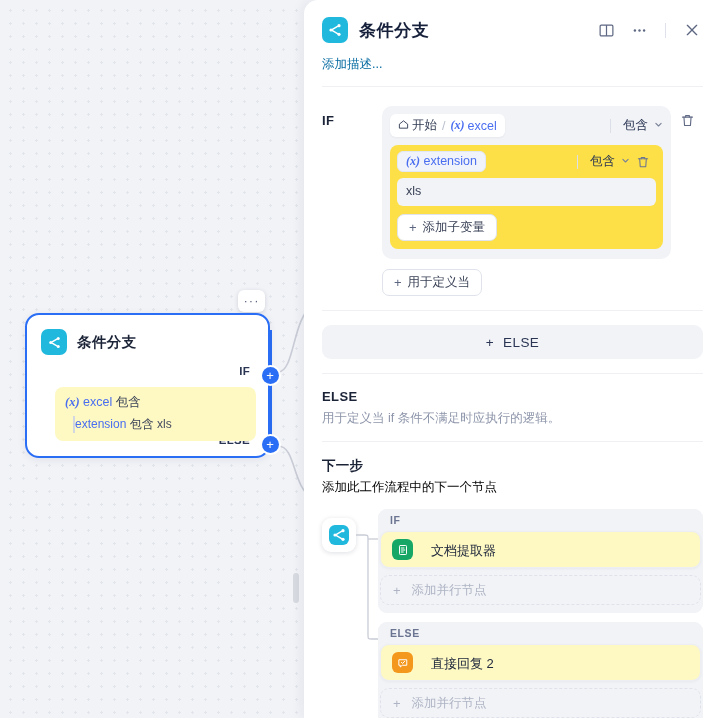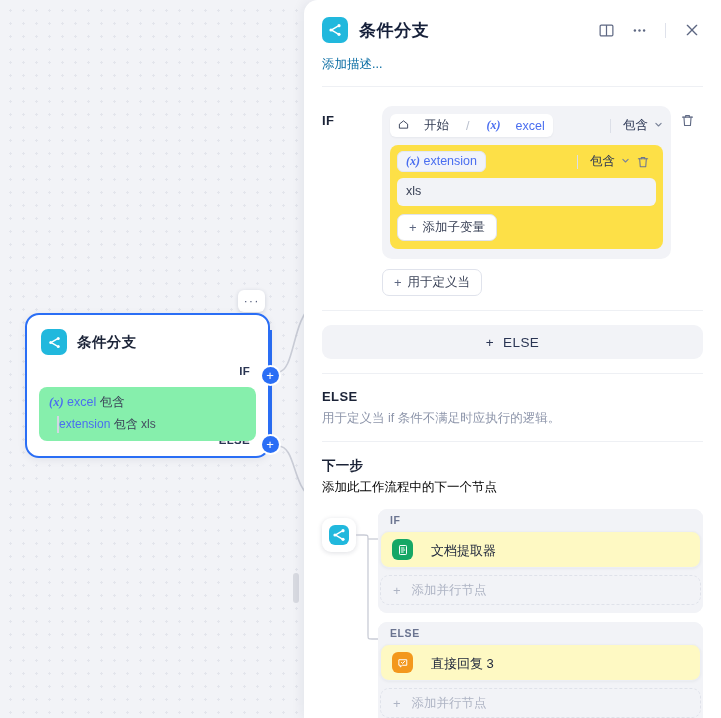--- a/index.html
+++ b/index.html
@@ -53,22 +53,22 @@
     position: absolute; width: 17px; height: 17px;
     border-radius: 50%; background: #2a6ef5;
     display: flex; align-items: center; justify-content: center;
     color: #fff; font-size: 13px; line-height: 1; font-weight: 300;
     box-shadow: 0 0 0 2px #fff;
   }
   #wf-plus-if   { right: -10.5px; top: 52px; }
   #wf-plus-else { right: -10.5px; top: 121px; }
 
   #wf-cond-box {
-    position: absolute; left: 12px; right: 12px; top: 72px;
-    background: #86efac; border-radius: 8px;
+    position: absolute; left: 28px; right: 12px; top: 72px;
+    background: #fef9c3; border-radius: 8px;
     padding: 7px 10px 8px 10px;
   }
   #wf-cond-line1 { font-size: 12.5px; color: #3a4257; white-space: nowrap; }
   #wf-cond-line1 .vx { color: #4a6ef0; font-style: italic; font-weight: bold; font-family: "Liberation Serif", serif; }
   #wf-cond-line1 .vn { color: #4a6ef0; }
   #wf-cond-line2 {
     margin-top: 5px; margin-left: 8px; 
     border-left: 2px solid #d3d7e2;
     font-size: 12px; color: #3a4257; white-space: nowrap;
   }
@@ -116,21 +116,21 @@
   #if-kw { width: 60px; flex: 0 0 60px; font-size: 13px; font-weight: bold; color: #1b2337; letter-spacing: .4px; padding-top: 7px; }
   #if-card {
     flex: 1;
     background: #f2f3f7; border-radius: 10px;
     padding: 8px 8px 10px 8px;
   }
   .cond-head { display: flex; align-items: center; gap: 0; }
   .var-pill {
     background: #ffffff; border-radius: 6px;
     padding: 3px 8px; font-size: 12.5px; color: #303a52;
-    display: inline-flex; align-items: center; gap: 15px; white-space: nowrap;
+    display: inline-flex; align-items: center; gap: 3px; white-space: nowrap;
     box-shadow: 0 1px 2px rgba(20,30,60,.05);
     text-align: center;
   }
   .var-pill .slash { color: #b9bfcd; margin: 0 2px; }
   .var-pill .vx { color: #4a6ef0; font-style: italic; font-weight: bold; font-family: "Liberation Serif", serif; font-size: 12px; }
   .var-pill .vn { color: #4a6ef0; }
   .cond-spacer { flex: 1; }
   .vsep { width: 1px; height: 14px; background: #dcdfe8; margin-right: 12px; }
   .op-sel {
     display: inline-flex; align-items: center; gap: 6px;
@@ -457,21 +457,21 @@
 
         <div class="branch-group branch-wrapbg" id="else-group">
           <div class="branch-label">ELSE</div>
           <div class="branch-node">
             <span class="mini-ico orange">
               <svg width="12" height="12" viewBox="0 0 24 24" fill="none" stroke="#fff" stroke-width="2" stroke-linecap="round" stroke-linejoin="round">
                 <path d="M4.5 5.5h15v11h-9l-4 3.5v-3.5h-2z"></path>
                 <polyline points="8.8,10.6 11.2,13 15.2,8.6"></polyline>
               </svg>
             </span>
-            <span class="nm">直接回复 3</span>
+            <span class="nm">直接回复 2</span>
           </div>
           <div class="branch-pad">
             <div class="add-par">
               <span class="pl">+</span>
               <span>添加并行节点</span>
             </div>
           </div>
         </div>
 
       </div>

